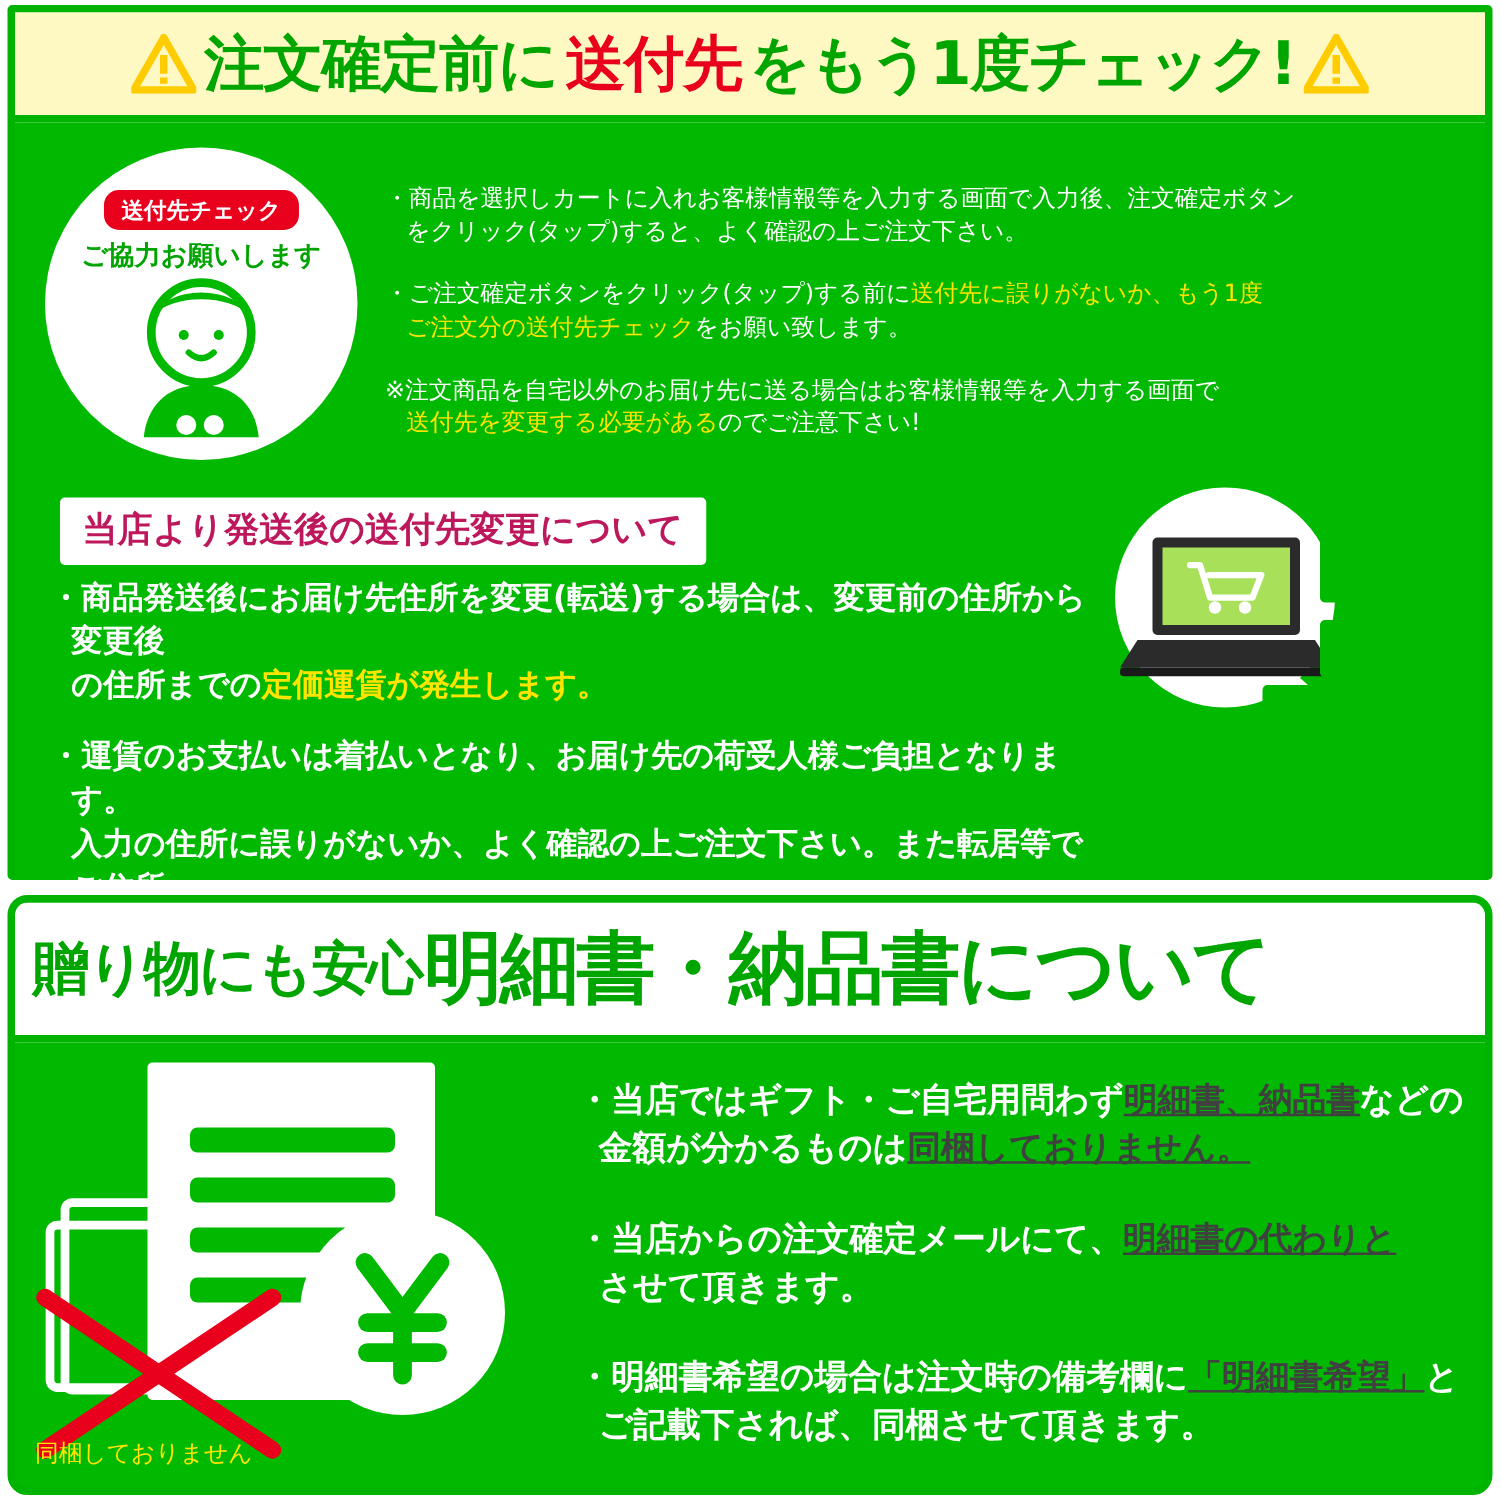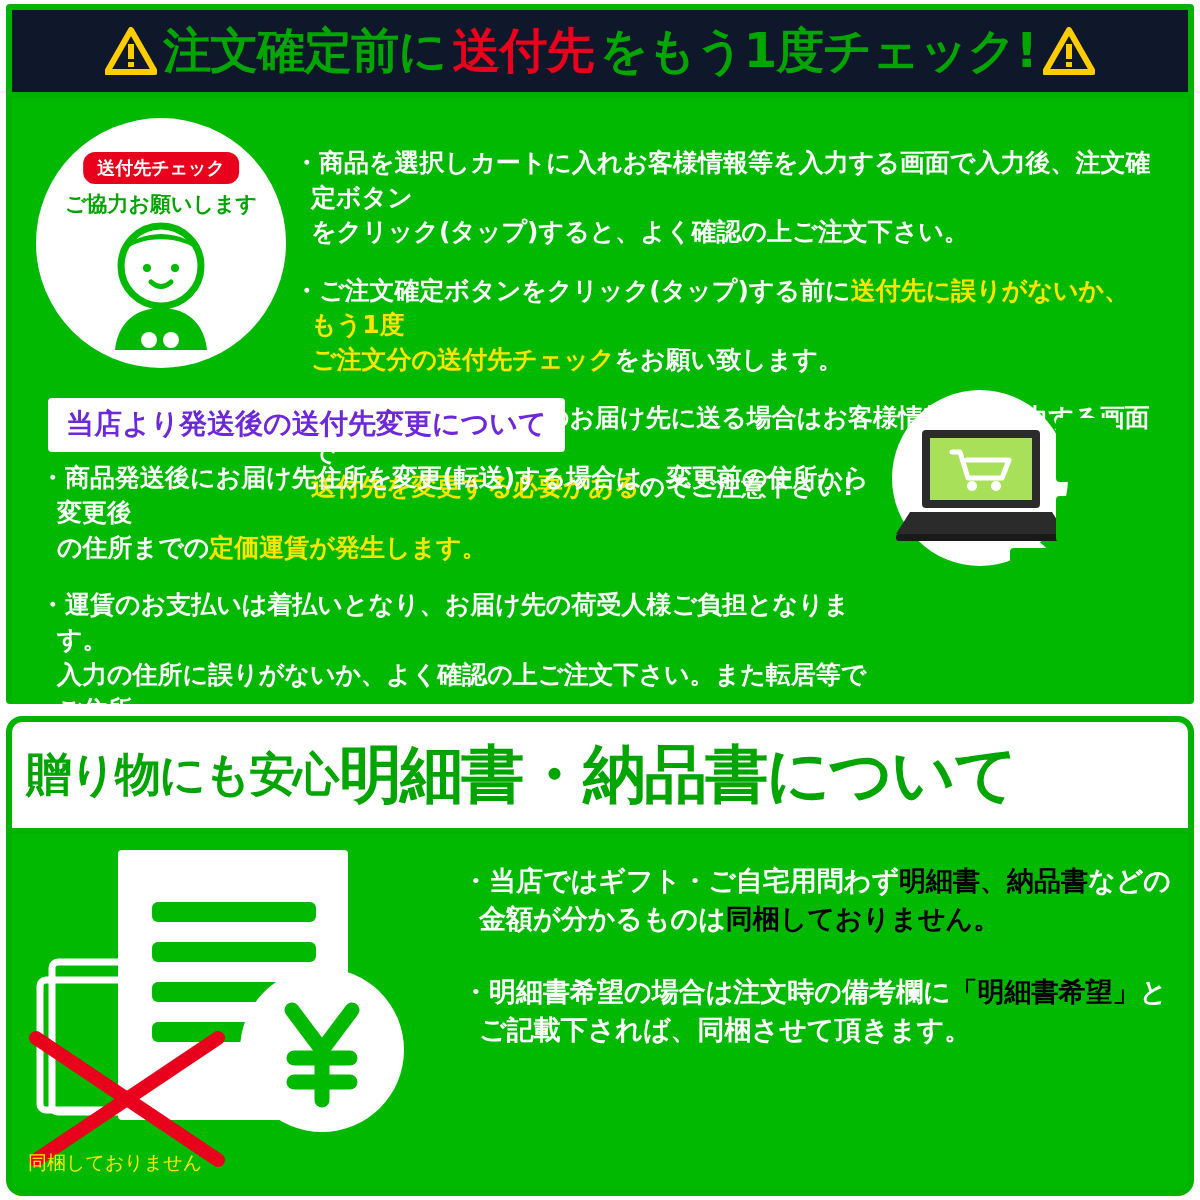--- a/index.html
+++ b/index.html
@@ -32,21 +32,21 @@
     box-sizing: border-box;
     border-radius: 4px;
     background: #ffffff;
   }
   .p1-header {
     position: absolute;
     left: 0;
     top: 0;
     width: 100%;
     height: 88px;
-    background: #0f172a;
+    background: #fef9c3;
     display: flex;
     align-items: center;
     justify-content: center;
     border-bottom: 6px solid #00b300;
     box-sizing: border-box;
   }
   .p1-title {
     font-size: 48px;
     font-weight: bold;
     letter-spacing: -1px;
@@ -110,39 +110,39 @@
   }
   .cc-person {
     position: absolute;
     left: 50%;
     transform: translateX(-50%);
     top: 104px;
   }
 
   .bullets {
     position: absolute;
-    left: 282px;
+    left: 296px;
     top: 48px;
     width: 860px;
     color: #ffffff;
-    font-size: 25px;
-    font-weight: bold;
+    font-size: 19px;
+    font-weight: normal;
     line-height: 1.38;
   }
   .bullets p { margin: 0 0 24px 0; }
   .bullets .yellow { color: #ffe400; }
   .indent { display: block; padding-left: 17px; text-indent: -17px; }
   .indent2 { display: block; padding-left: 17px; }
 
   .subhead {
     position: absolute;
     left: 36px;
     top: 300px;
     background: #ffffff;
-    color: #6d28d9;
+    color: #be185d;
     font-size: 28px;
     font-weight: bold;
     padding: 7px 18px 9px 18px;
     border-radius: 4px;
     white-space: nowrap;
   }
   .bullets2 {
     position: absolute;
     left: 28px;
     top: 362px;
@@ -232,21 +232,21 @@
     position: absolute;
     left: 450px;
     top: 28px;
     width: 710px;
     color: #ffffff;
     font-size: 27px;
     font-weight: bold;
     line-height: 1.42;
   }
   .bullets3 p { margin: 0 0 34px 0; }
-  .bullets3 .yellow { color: #000000; }
+  .bullets3 .yellow { color: #404040; text-decoration: underline; }
 </style>
 </head>
 <body>
 
 <div class="page">
 
   <section class="panel1">
 
     <div class="p1-header">
       <div class="p1-title">
@@ -385,20 +385,24 @@
         </svg>
       </div>
       <div class="nodoc-label">同梱しておりません</div>
 
       <div class="bullets3">
         <p>
           <span class="indent"><span>・当店ではギフト・ご自宅用問わず</span><span class="yellow">明細書、納品書</span><span>などの</span></span>
           <span class="indent2"><span>金額が分かるものは</span><span class="yellow">同梱しておりません。</span></span>
         </p>
         <p>
+          <span class="indent"><span>・当店からの注文確定メールにて、</span><span class="yellow">明細書の代わりと</span></span>
+          <span class="indent2">させて頂きます。</span>
+        </p>
+        <p>
           <span class="indent"><span>・明細書希望の場合は注文時の備考欄に</span><span class="yellow">「明細書希望」</span><span>と</span></span>
           <span class="indent2">ご記載下されば、同梱させて頂きます。</span>
         </p>
       </div>
 
     </div>
   </section>
 
 </div>
 

